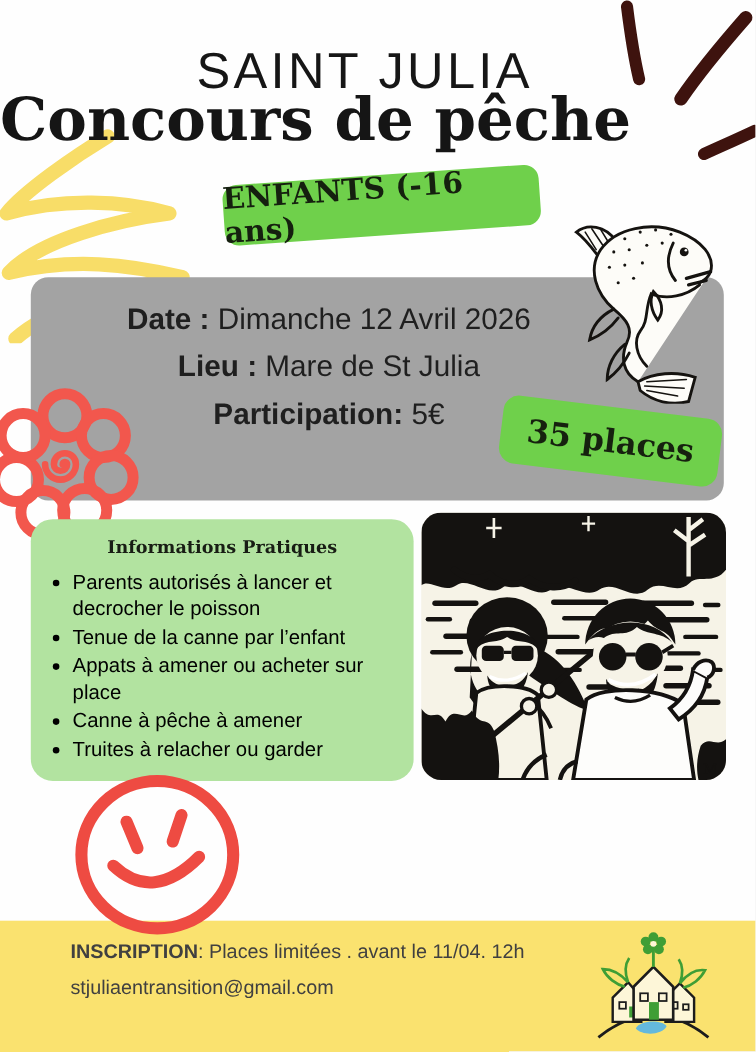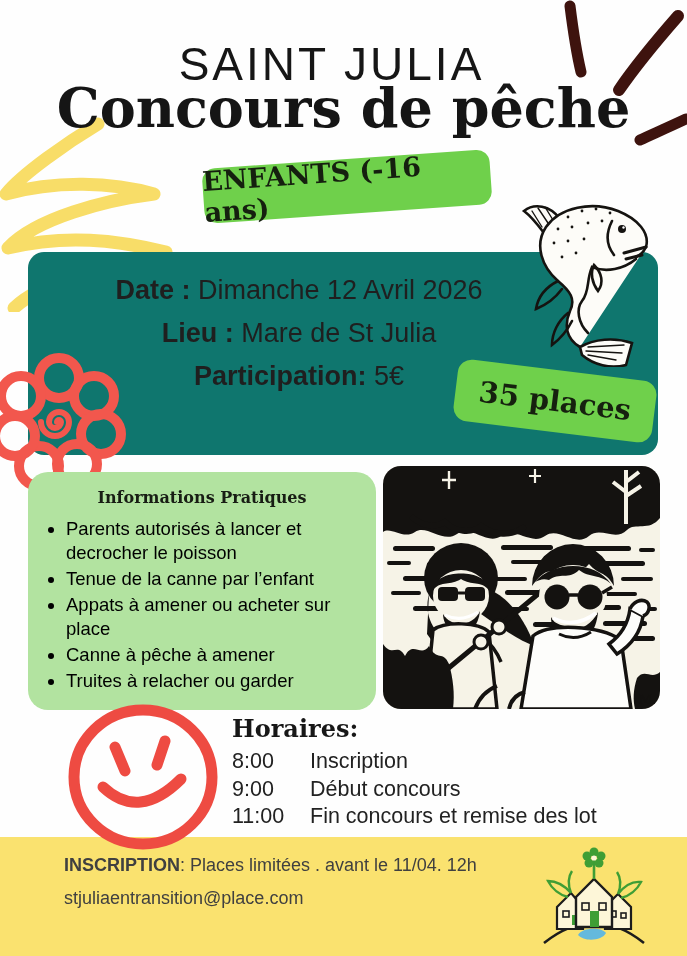--- a/index.html
+++ b/index.html
@@ -2,26 +2,26 @@
 <html><head>
 <meta charset="utf-8">
 <style>
   html,body{margin:0;padding:0;}
   body{font-family:"Liberation Sans",sans-serif;background:#e8e8e8;}
   .poster{position:relative;width:687px;height:956px;background:#fefefe;overflow:hidden;margin:0 auto;color:#1c1c1c;}
   .abs{position:absolute;}
 
   
   .loc-title{left:0;top:37px;width:663px;text-align:center;font-size:46px;letter-spacing:3px;font-weight:400;color:#161616;}
-  .main-title{left:0;top:76px;width:687px;text-align:center;font-family:"DejaVu Serif",serif;font-weight:700;font-size:54px;color:#151515;}
+  .main-title{left:0;top:76px;width:687px;text-align:left;font-family:"DejaVu Serif",serif;font-weight:700;font-size:54px;color:#151515;}
   .enfants-badge{left:203px;top:159px;width:288px;height:55px;background:#6fd04b;border-radius:13px;transform:rotate(-4deg);display:flex;align-items:center;justify-content:center;}
   .enfants-badge span{font-family:"DejaVu Serif",serif;font-weight:700;font-size:27px;color:#15200f;}
 
   
-  .details-box{left:28px;top:252px;width:630px;height:203px;background:#0f766e;border-radius:16px;}
+  .details-box{left:28px;top:252px;width:630px;height:203px;background:#a3a3a3;border-radius:16px;}
   .details-rows{position:absolute;left:0;top:17px;width:542px;}
   .detail-row{text-align:center;font-size:27px;line-height:43px;color:#1f1f1f;white-space:nowrap;}
   .detail-row b{font-weight:700;}
   .places-badge{position:absolute;left:427px;top:118px;width:200px;height:62px;background:#6fd04b;border-radius:14px;transform:rotate(7deg);display:flex;align-items:center;justify-content:center;}
   .places-badge span{font-family:"DejaVu Serif",serif;font-weight:700;font-size:29px;color:#16210f;}
 
   
   .info-box{left:28px;top:472px;width:348px;height:238px;background:#b2e3a0;border-radius:20px;}
   .info-title{margin:16px 10px 0;text-align:center;font-family:"DejaVu Serif",serif;font-weight:700;font-size:16px;color:#181d14;}
   .info-list{margin:10px 0 0;padding:0 8px 0 38px;font-size:18.5px;line-height:1.3;color:#000000;}
@@ -224,36 +224,25 @@
         <path d="M247,143 C250,136 258,132 264,136 C268,140 266,148 260,150" fill="#fdfdfb" stroke="#141210" stroke-width="3.5"></path>
       </g>
 
       <path d="M0,243 V178 C10,192 14,176 22,190 C30,174 38,192 46,180 C54,196 60,184 66,198 C70,212 72,228 70,243 Z" fill="#141210"></path>
       <path d="M277,243 V206 C268,214 262,202 254,212 C250,224 250,234 252,243 Z" fill="#141210"></path>
       <path d="M92,243 C96,232 104,224 114,220 M126,243 C128,234 134,228 142,226" stroke="#141210" stroke-width="4" fill="none"></path>
       <text x="256" y="238" font-size="13" font-family="DejaVu Serif, serif" fill="#141210">M.</text>
     </svg>
   </div>
 
-  <div class="abs schedule">
-    <div class="schedule-title">Horaires:</div>
-    <div class="schedule-grid">
-      <span>8:00</span>
-      <span>Inscription</span>
-      <span>9:00</span>
-      <span>Début concours</span>
-      <span>11:00</span>
-      <span>Fin concours et remise des lot</span>
-    </div>
-  </div>
 
   <div class="abs footer">
     <div class="footer-text">
       <div><b>INSCRIPTION</b><span>: Places limitées . avant le 11/04. 12h</span></div>
-      <div>stjuliaentransition@place.com</div>
+      <div>stjuliaentransition@gmail.com</div>
     </div>
 
     <svg class="abs" style="left:538px;top:8px;" width="112" height="104" viewBox="0 0 112 104">
       <path d="M6,98 Q56,58 106,98" fill="none" stroke="#1c1c1c" stroke-width="2.6"></path>
       <path d="M40,90 C44,82 64,82 68,88 C64,96 46,97 40,90 Z" fill="#64b9dd"></path>
 
       <path d="M19,62 L33,48 L45,62 V84 H19 Z" fill="#fdf6d8" stroke="#1c1c1c" stroke-width="2.2"></path>
       <path d="M67,62 L80,49 L93,62 V84 H67 Z" fill="#fdf6d8" stroke="#1c1c1c" stroke-width="2.2"></path>
       <rect x="25" y="66" width="6" height="6" fill="none" stroke="#1c1c1c" stroke-width="1.6"></rect>
       <rect x="34" y="70" width="5" height="10" fill="#3f9e35"></rect>

